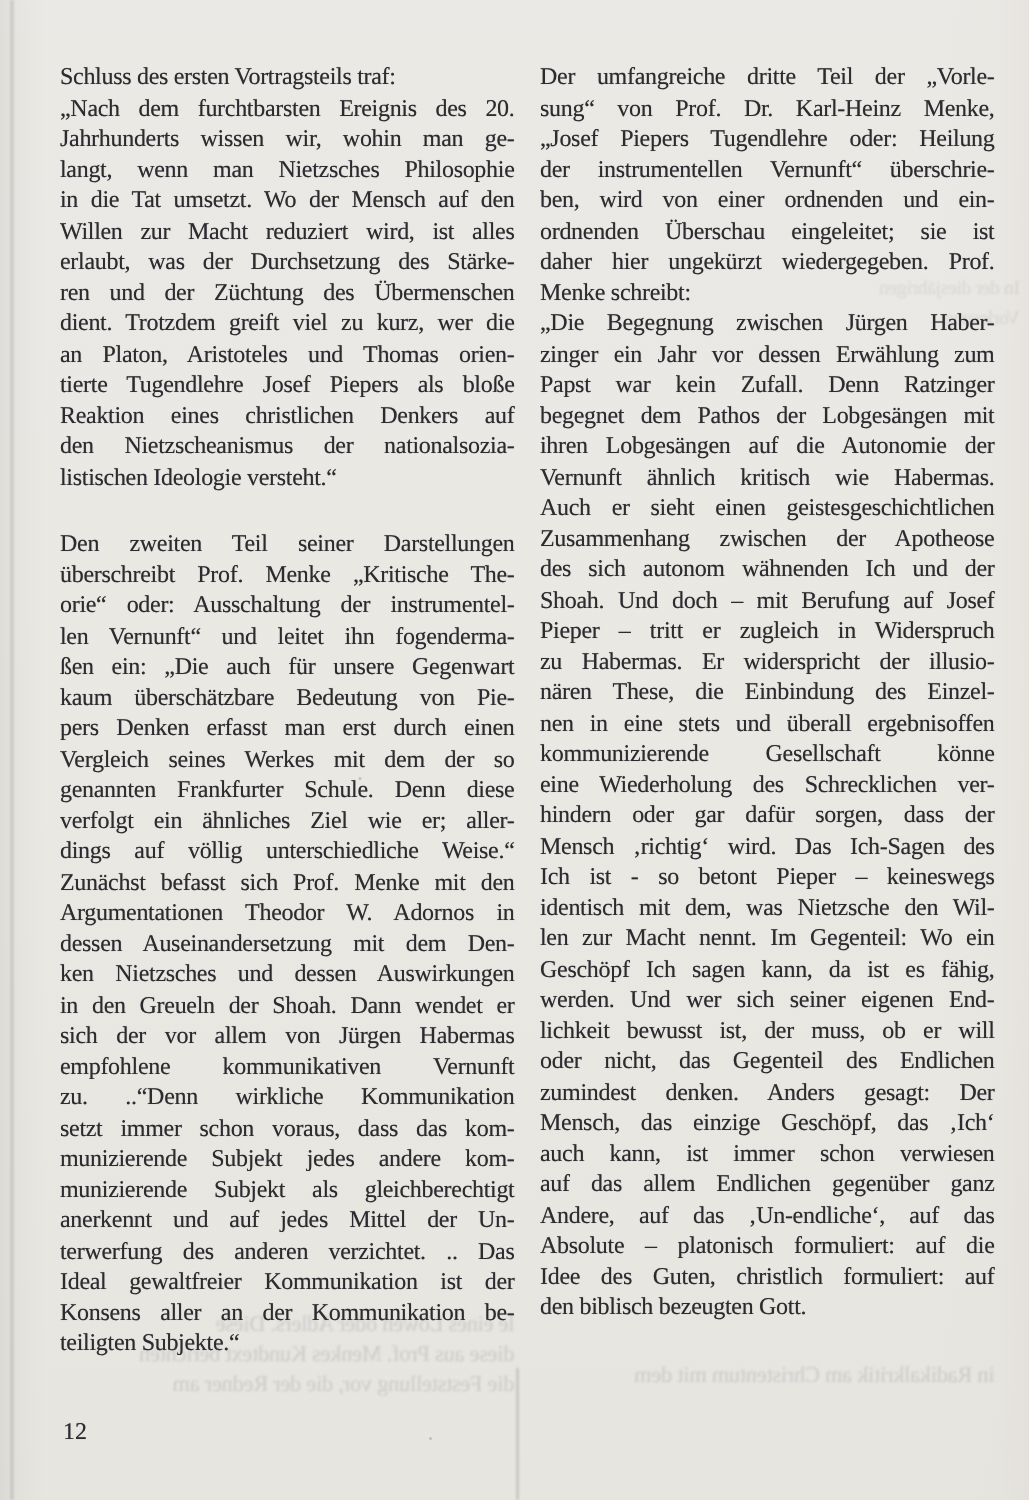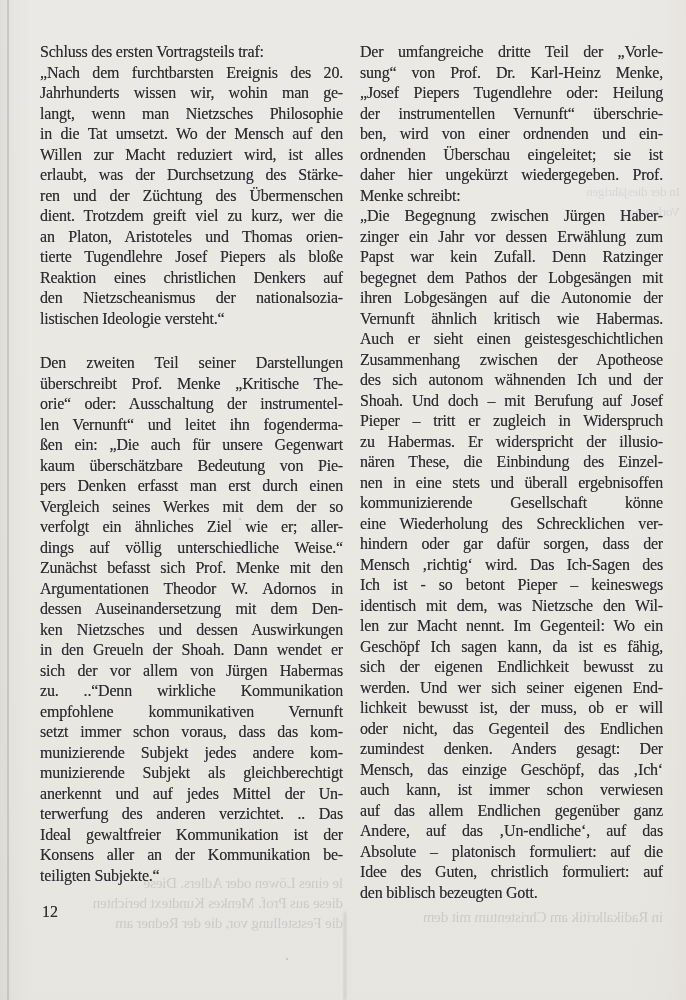--- a/index.html
+++ b/index.html
@@ -54,21 +54,21 @@
     font-size:15px;
     line-height:20px;
     letter-spacing:-0.2px;
     pointer-events:none;
     user-select:none;
   }
   .ghost-left{top:873px;left:40px;width:303px;}
   .ghost-right{top:907px;left:360px;width:303px;}
   .ghost-margin{top:182px;left:560px;width:120px;font-size:13px;color:rgba(95,95,105,0.13);}
   .page-number{
-    position:absolute;left:42px;top:903px;
+    position:absolute;left:42px;top:946px;
     font-size:16px;color:#2c2c30;
     text-shadow:0 0 0.45px rgba(44,44,48,0.55);
   }
   .speck{position:absolute;background:rgba(120,120,115,0.35);border-radius:50%;}
   .speck-1{left:286px;top:958px;width:2px;height:2px;}
   .speck-2{left:239px;top:518px;width:2px;height:2px;}
 </style>
 </head>
 <body>
 
@@ -96,30 +96,31 @@
         </div>
         <div class="para">
           <div class="line">Den zweiten Teil seiner Darstellungen</div>
           <div class="line">überschreibt Prof. Menke „Kritische The-</div>
           <div class="line">orie“ oder: Ausschaltung der instrumentel-</div>
           <div class="line">len Vernunft“ und leitet ihn fogenderma-</div>
           <div class="line">ßen ein: „Die auch für unsere Gegenwart</div>
           <div class="line">kaum überschätzbare Bedeutung von Pie-</div>
           <div class="line">pers Denken erfasst man erst durch einen</div>
           <div class="line">Vergleich seines Werkes mit dem der so</div>
+          <div class="line">genannten Frankfurter Schule. Denn diese</div>
           <div class="line">verfolgt ein ähnliches Ziel wie er; aller-</div>
           <div class="line">dings auf völlig unterschiedliche Weise.“</div>
           <div class="line">Zunächst befasst sich Prof. Menke mit den</div>
           <div class="line">Argumentationen Theodor W. Adornos in</div>
           <div class="line">dessen Auseinandersetzung mit dem Den-</div>
           <div class="line">ken Nietzsches und dessen Auswirkungen</div>
           <div class="line">in den Greueln der Shoah. Dann wendet er</div>
           <div class="line">sich der vor allem von Jürgen Habermas</div>
+          <div class="line">empfohlene kommunikativen Vernunft</div>
           <div class="line">zu. ..“Denn wirkliche Kommunikation</div>
-          <div class="line">empfohlene kommunikativen Vernunft</div>
           <div class="line">setzt immer schon voraus, dass das kom-</div>
           <div class="line">munizierende Subjekt jedes andere kom-</div>
           <div class="line">munizierende Subjekt als gleichberechtigt</div>
           <div class="line">anerkennt und auf jedes Mittel der Un-</div>
           <div class="line">terwerfung des anderen verzichtet. .. Das</div>
           <div class="line">Ideal gewaltfreier Kommunikation ist der</div>
           <div class="line">Konsens aller an der Kommunikation be-</div>
           <div class="line noj">teiligten Subjekte.“</div>
         </div>
       </div>
@@ -148,21 +149,20 @@
           <div class="line">nären These, die Einbindung des Einzel-</div>
           <div class="line">nen in eine stets und überall ergebnisoffen</div>
           <div class="line">kommunizierende Gesellschaft könne</div>
           <div class="line">eine Wiederholung des Schrecklichen ver-</div>
           <div class="line">hindern oder gar dafür sorgen, dass der</div>
           <div class="line">Mensch ‚richtig‘ wird. Das Ich-Sagen des</div>
           <div class="line">Ich ist - so betont Pieper – keineswegs</div>
           <div class="line">identisch mit dem, was Nietzsche den Wil-</div>
           <div class="line">len zur Macht nennt. Im Gegenteil: Wo ein</div>
           <div class="line">Geschöpf Ich sagen kann, da ist es fähig,</div>
-          <div class="line">sich der eigenen Endlichkeit bewusst zu</div>
           <div class="line">werden. Und wer sich seiner eigenen End-</div>
           <div class="line">lichkeit bewusst ist, der muss, ob er will</div>
           <div class="line">oder nicht, das Gegenteil des Endlichen</div>
           <div class="line">zumindest denken. Anders gesagt: Der</div>
           <div class="line">Mensch, das einzige Geschöpf, das ‚Ich‘</div>
           <div class="line">auch kann, ist immer schon verwiesen</div>
           <div class="line">auf das allem Endlichen gegenüber ganz</div>
           <div class="line">Andere, auf das ‚Un-endliche‘, auf das</div>
           <div class="line">Absolute – platonisch formuliert: auf die</div>
           <div class="line">Idee des Guten, christlich formuliert: auf</div>

